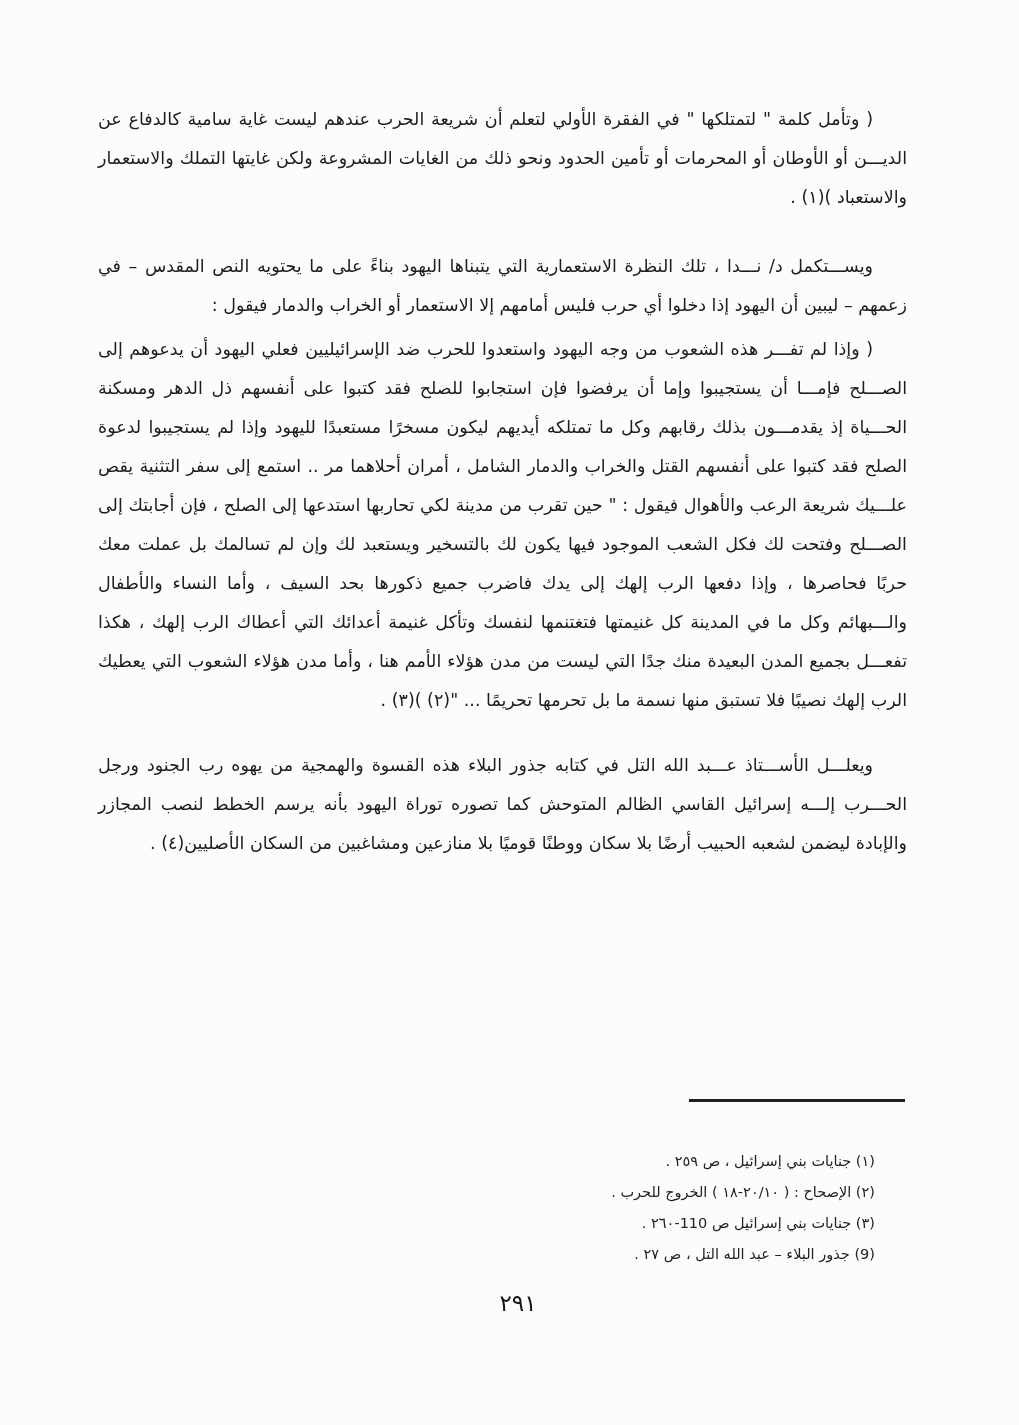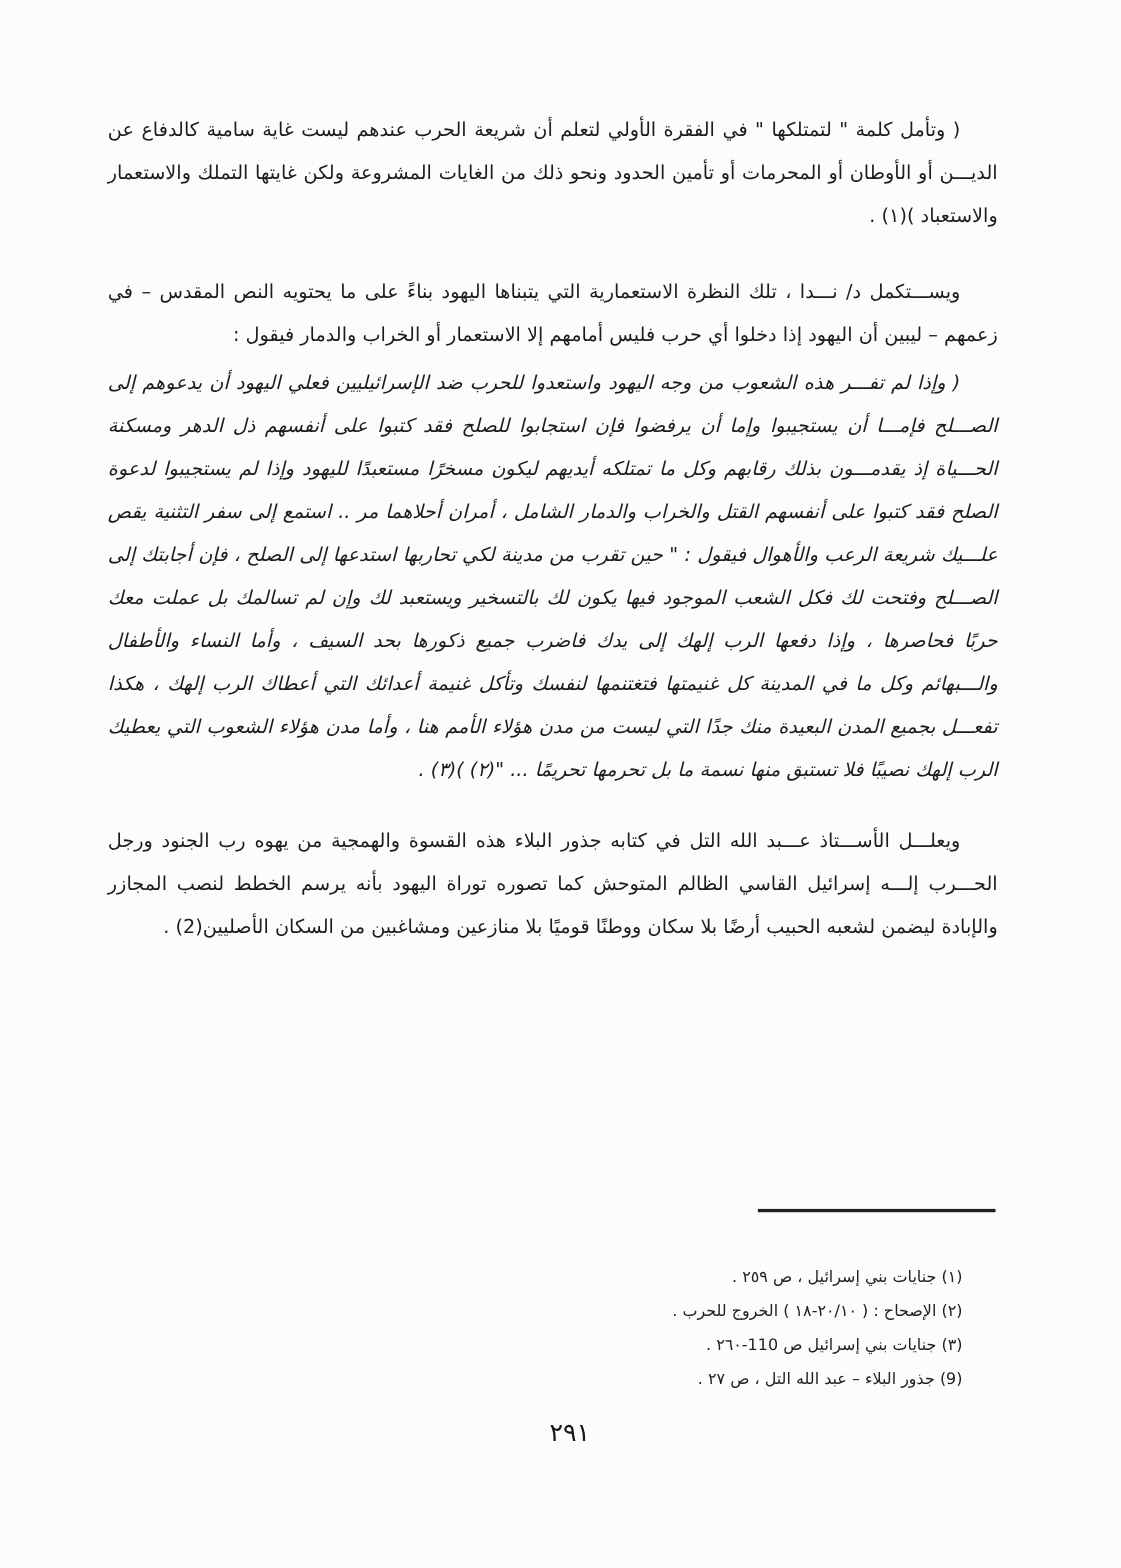--- a/index.html
+++ b/index.html
@@ -27,21 +27,21 @@
     font-size: 17.5px;
     line-height: 39px;
     letter-spacing: 0.1px;
   }
   .para {
     margin: 0;
     text-indent: 34px;
   }
   .para.gap-lg { margin-bottom: 30px; }
   .para.gap-sm { margin-bottom: 5px; }
-  .para.gap-md { margin-bottom: 26px; font-style: italic; }
+  .para.gap-md { margin-bottom: 26px; }
   .footnote-divider {
     position: absolute;
     top: 1099px;
     right: 114px;
     width: 216px;
     height: 3px;
     background: #1f1f1f;
   }
   .footnotes {
     position: absolute;
@@ -71,21 +71,21 @@
 </style>
 </head>
 <body>
 
 <div class="page">
 
   <div class="main-text">
     <p class="para gap-lg">( وتأمل كلمة " لتمتلكها " في الفقرة الأولي لتعلم أن شريعة الحرب عندهم ليست غاية سامية كالدفاع عن الديـــن أو الأوطان أو المحرمات أو تأمين الحدود ونحو ذلك من الغايات المشروعة ولكن غايتها التملك والاستعمار والاستعباد )(١) .</p>
     <p class="para gap-sm">ويســـتكمل د/ نـــدا ، تلك النظرة الاستعمارية التي يتبناها اليهود بناءً على ما يحتويه النص المقدس – في زعمهم – ليبين أن اليهود إذا دخلوا أي حرب فليس أمامهم إلا الاستعمار أو الخراب والدمار فيقول :</p>
     <p class="para gap-md">( وإذا لم تفـــر هذه الشعوب من وجه اليهود واستعدوا للحرب ضد الإسرائيليين فعلي اليهود أن يدعوهم إلى الصـــلح فإمـــا أن يستجيبوا وإما أن يرفضوا فإن استجابوا للصلح فقد كتبوا على أنفسهم ذل الدهر ومسكنة الحـــياة إذ يقدمـــون بذلك رقابهم وكل ما تمتلكه أيديهم ليكون مسخرًا مستعبدًا لليهود وإذا لم يستجيبوا لدعوة الصلح فقد كتبوا على أنفسهم القتل والخراب والدمار الشامل ، أمران أحلاهما مر .. استمع إلى سفر التثنية يقص علـــيك شريعة الرعب والأهوال فيقول : " حين تقرب من مدينة لكي تحاربها استدعها إلى الصلح ، فإن أجابتك إلى الصـــلح وفتحت لك فكل الشعب الموجود فيها يكون لك بالتسخير ويستعبد لك وإن لم تسالمك بل عملت معك حربًا فحاصرها ، وإذا دفعها الرب إلهك إلى يدك فاضرب جميع ذكورها بحد السيف ، وأما النساء والأطفال والـــبهائم وكل ما في المدينة كل غنيمتها فتغتنمها لنفسك وتأكل غنيمة أعدائك التي أعطاك الرب إلهك ، هكذا تفعـــل بجميع المدن البعيدة منك جدًا التي ليست من مدن هؤلاء الأمم هنا ، وأما مدن هؤلاء الشعوب التي يعطيك الرب إلهك نصيبًا فلا تستبق منها نسمة ما بل تحرمها تحريمًا ... "(٢) )(٣) .</p>
-    <p class="para">ويعلـــل الأســـتاذ عـــبد الله التل في كتابه جذور البلاء هذه القسوة والهمجية من يهوه رب الجنود ورجل الحـــرب إلـــه إسرائيل القاسي الظالم المتوحش كما تصوره توراة اليهود بأنه يرسم الخطط لنصب المجازر والإبادة ليضمن لشعبه الحبيب أرضًا بلا سكان ووطنًا قوميًا بلا منازعين ومشاغبين من السكان الأصليين(2) .</p>
+    <p class="para">ويعلـــل الأســـتاذ عـــبد الله التل في كتابه جذور البلاء هذه القسوة والهمجية من يهوه رب الجنود ورجل الحـــرب إلـــه إسرائيل القاسي الظالم المتوحش كما تصوره توراة اليهود بأنه يرسم الخطط لنصب المجازر والإبادة ليضمن لشعبه الحبيب أرضًا بلا سكان ووطنًا قوميًا بلا منازعين ومشاغبين من السكان الأصليين(٤) .</p>
   </div>
 
   <div class="footnote-divider"></div>
 
   <div class="footnotes">
     <p class="footnote-item">(١) جنايات بني إسرائيل ، ص ٢٥٩ .</p>
     <p class="footnote-item">(٢) الإصحاح : ( ٢٠/١٠-١٨ ) الخروج للحرب .</p>
     <p class="footnote-item">(٣) جنايات بني إسرائيل ص 110-٢٦٠ .</p>
     <p class="footnote-item">(9) جذور البلاء – عبد الله التل ، ص ٢٧ .</p>
   </div>

